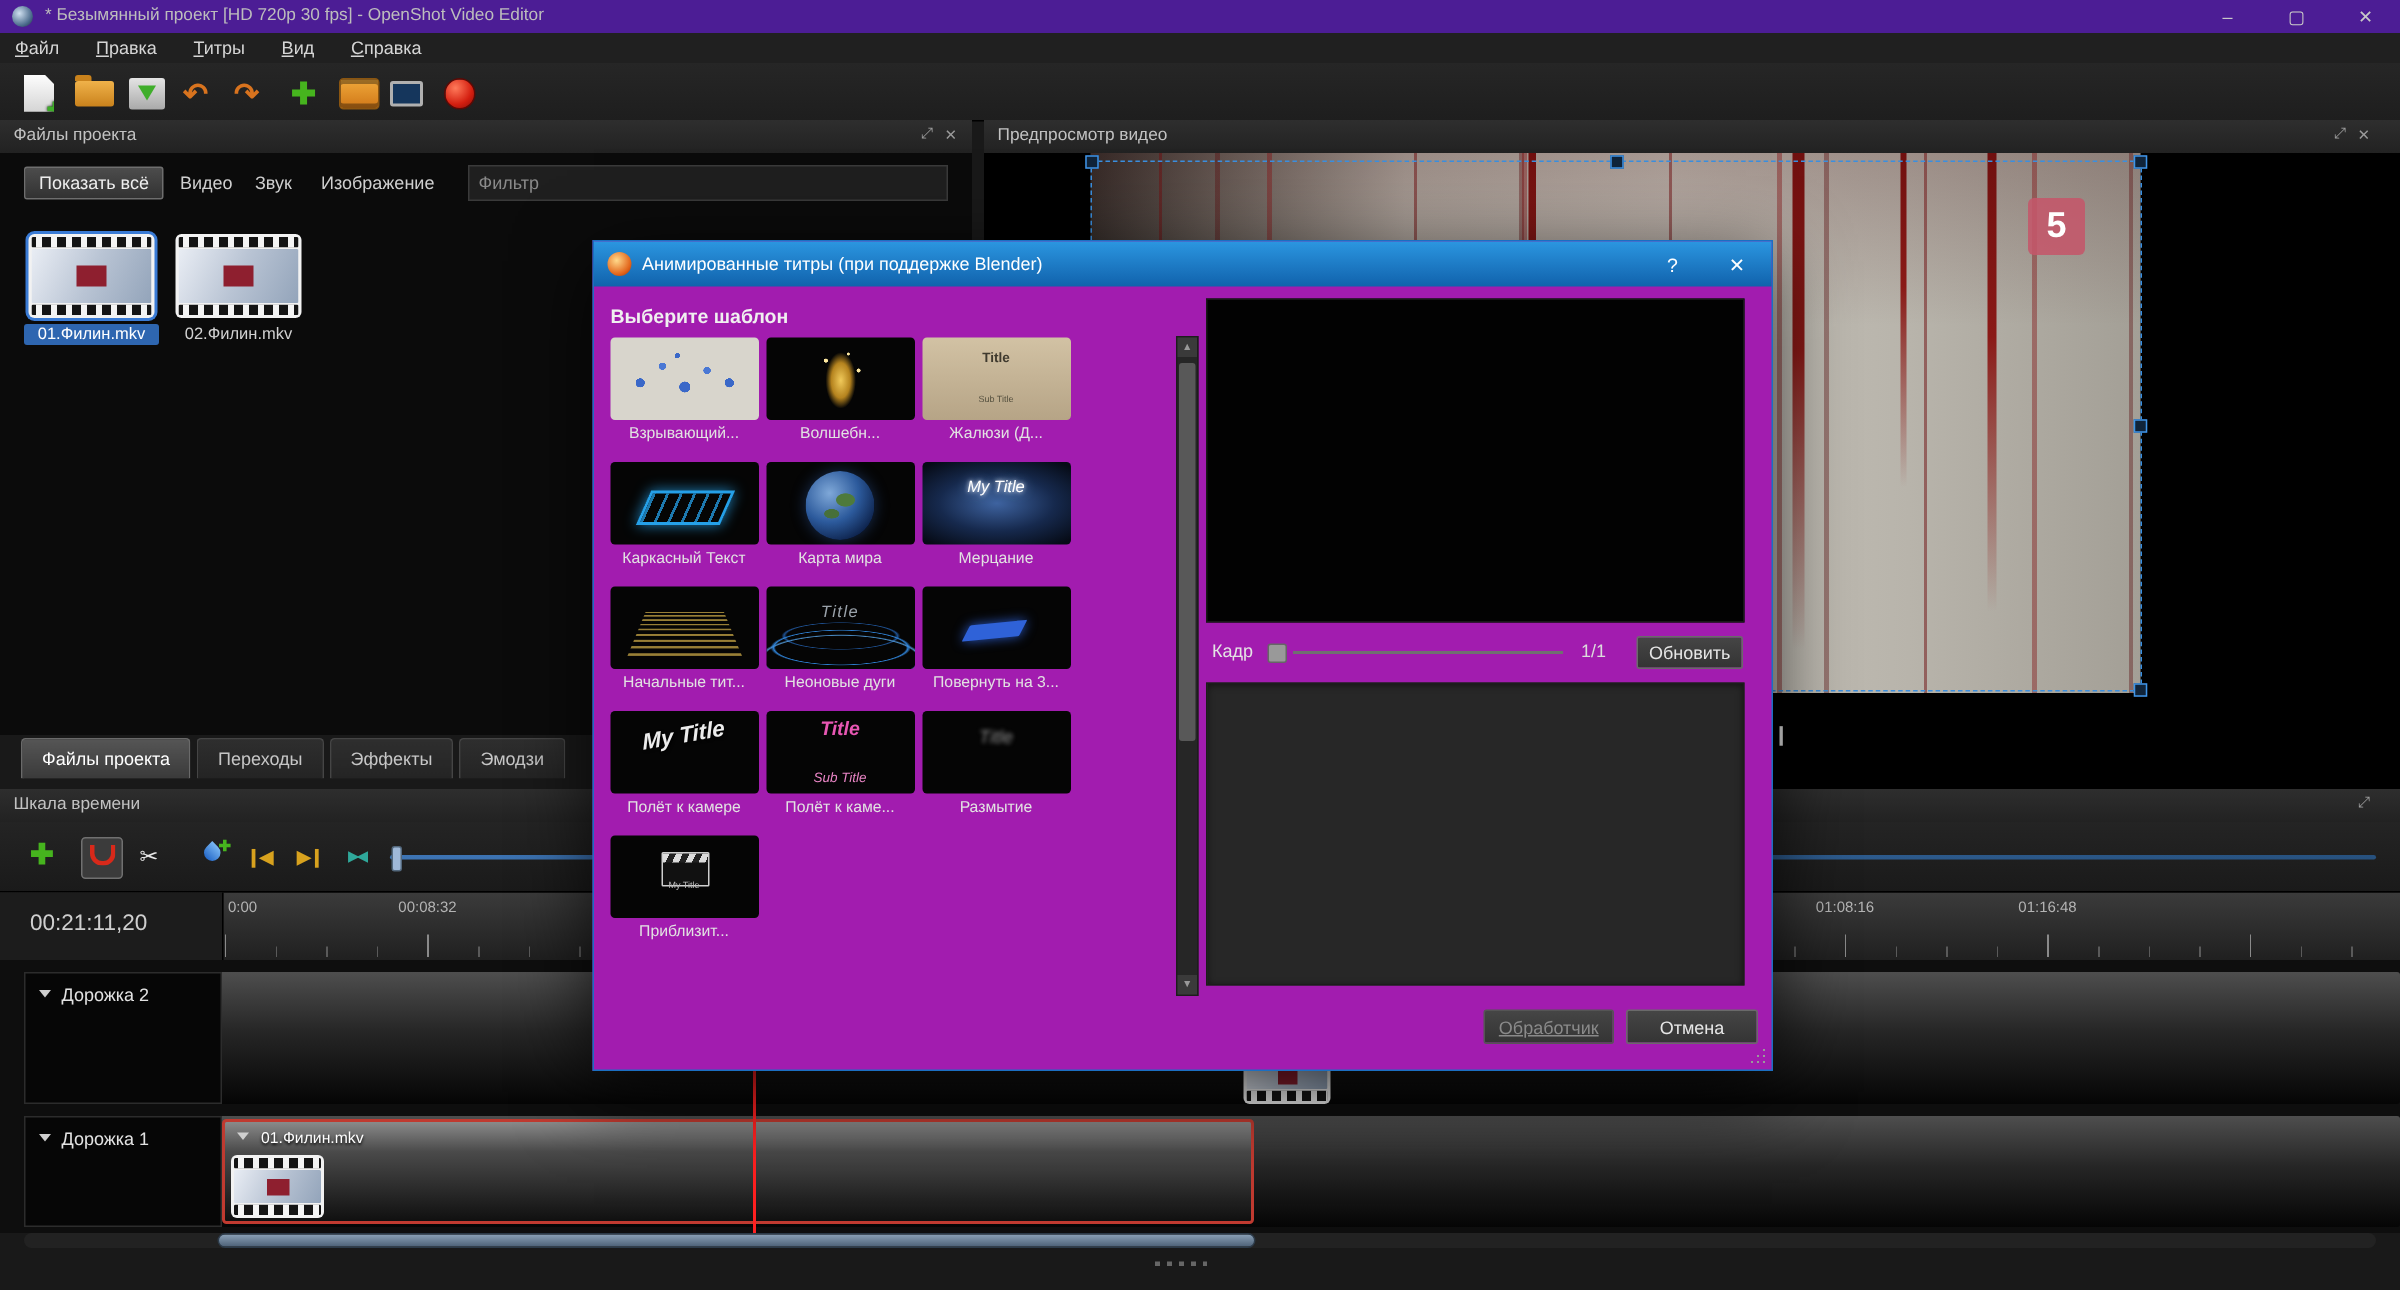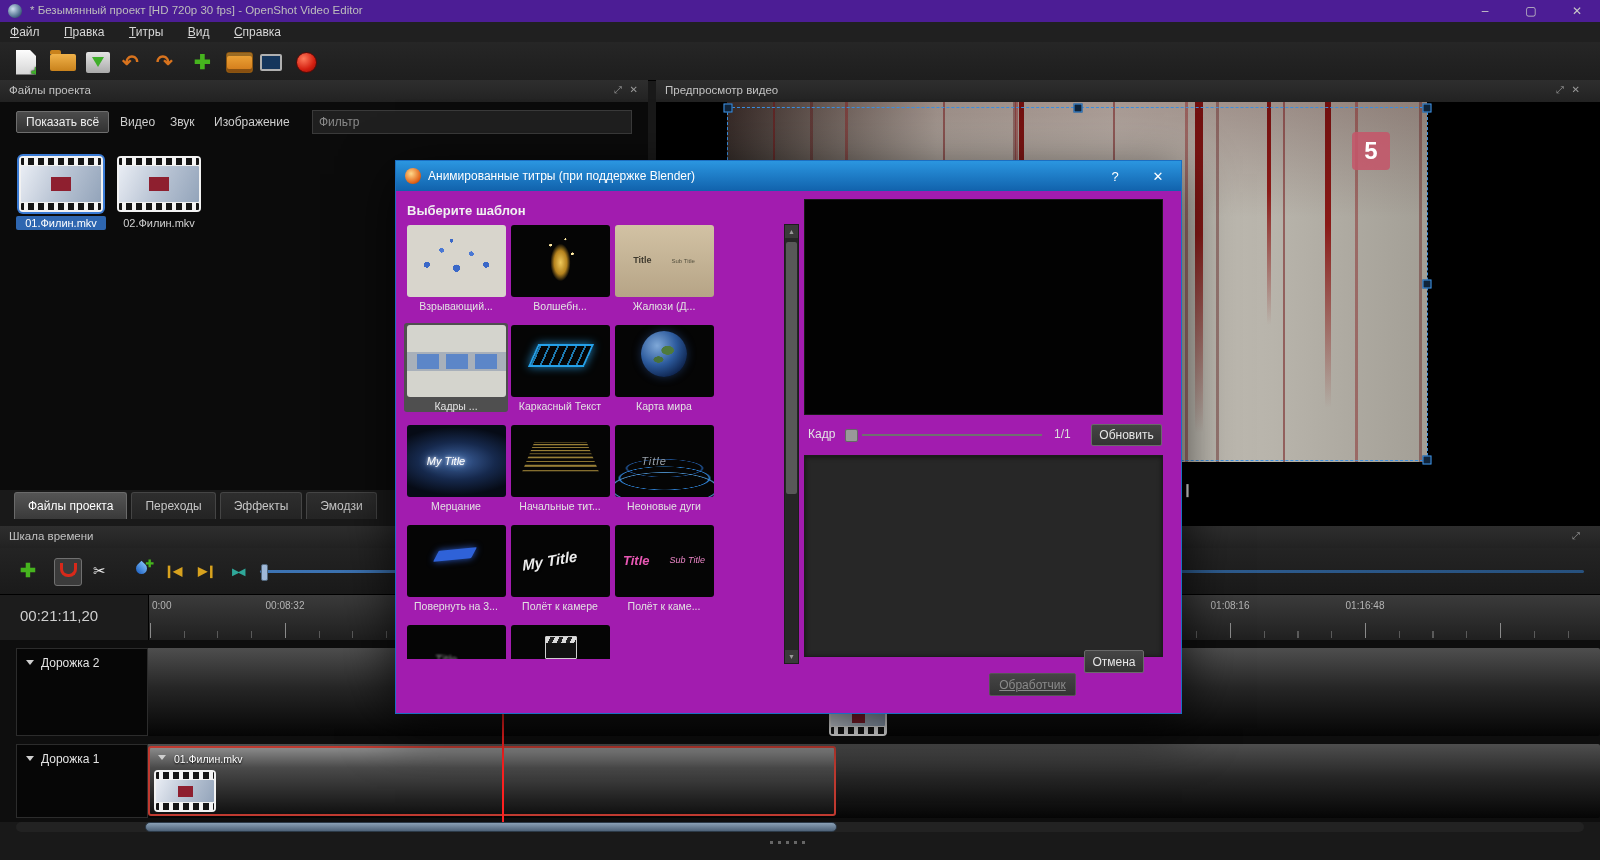--- a/index.html
+++ b/index.html
@@ -141,22 +141,22 @@
             background:radial-gradient(circle at 38% 35%,#ffd98a,#e2641a 65%,#8a3008);}
   .dlg-title-text{position:absolute;left:32px;top:8px;font-size:12px;color:#fff;}
   .dlg-btn{position:absolute;top:3px;width:34px;height:24px;display:flex;align-items:center;
            justify-content:center;color:#fff;font-size:13px;}
   .dlg-heading{position:absolute;left:11px;top:42px;font-size:13px;font-weight:700;color:#f0f0f0;}
   .tgrid{position:absolute;left:8px;top:62px;width:314px;height:436px;overflow:hidden;
          display:grid;grid-template-columns:repeat(3,104px);row-gap:11px;align-content:start;}
   .tcell{width:104px;display:flex;flex-direction:column;align-items:center;gap:3px;border-radius:3px;
          padding-top:2px;box-sizing:border-box;}
   .tcell.sel{background:#4f4f4f;}
-  .thumb{position:relative;width:99px;height:72px;border-radius:3px;overflow:hidden;background:#050505;
-         display:flex;align-items:center;justify-content:center;gap:20px;}
+  .thumb{position:relative;width:99px;height:55px;border-radius:3px;overflow:hidden;background:#050505;
+         display:flex;flex-direction:column;align-items:center;justify-content:center;gap:20px;}
   .thumb .art{position:absolute;inset:0;}
   .ttext,.tsub{position:relative;z-index:2;line-height:1.1;white-space:nowrap;}
   .tlabel{font-size:10.5px;color:#e2e2e2;max-width:102px;white-space:nowrap;overflow:hidden;}
   .t1{background:#d8d5cc;}
   .t1 .art{background-image:
      radial-gradient(circle 5px at 20% 55%,#3a68c8 60%,transparent 62%),
      radial-gradient(circle 4px at 35% 35%,#4a78d4 60%,transparent 62%),
      radial-gradient(circle 6px at 50% 60%,#3a68c8 60%,transparent 62%),
      radial-gradient(circle 4px at 65% 40%,#4a78d4 60%,transparent 62%),
      radial-gradient(circle 5px at 80% 55%,#3a68c8 60%,transparent 62%),
@@ -438,28 +438,20 @@
         <div class="tlabel">Волшебн...</div>
       </div>
       <div class="tcell">
         <div class="thumb t3">
           <div class="art"></div>
           <div class="ttext">Title</div>
           <div class="tsub">Sub Title</div>
         </div>
         <div class="tlabel">Жалюзи (Д...</div>
       </div>
-      <div class="tcell sel">
-        <div class="thumb t4">
-          <div class="art"></div>
-          <div class="ttext"></div>
-          <div class="tsub"></div>
-        </div>
-        <div class="tlabel">Кадры ...</div>
-      </div>
       <div class="tcell">
         <div class="thumb t5">
           <div class="art"></div>
           <div class="ttext"></div>
           <div class="tsub"></div>
         </div>
         <div class="tlabel">Каркасный Текст</div>
       </div>
       <div class="tcell">
         <div class="thumb t6">
@@ -542,17 +534,17 @@
     </div>
 
     <div class="dlg-preview"></div>
     <div class="frm-label">Кадр</div>
     <div class="frm-handle"></div>
     <div class="frm-line"></div>
     <div class="frm-value">1/1</div>
     <div class="btn" style="position:absolute;left:695px;top:263px;width:71px;height:22px;">Обновить</div>
     <div class="dlg-info"></div>
     <div class="btn disabled" style="position:absolute;left:593px;top:512px;width:87px;height:23px;">Обработчик</div>
-    <div class="btn" style="position:absolute;left:688px;top:489px;width:60px;height:23px;">Отмена</div>
+    <div class="btn" style="position:absolute;left:688px;top:512px;width:88px;height:23px;">Отмена</div>
     <div class="grip"></div>
   </div>
 
 </div>
 
 </body></html>

